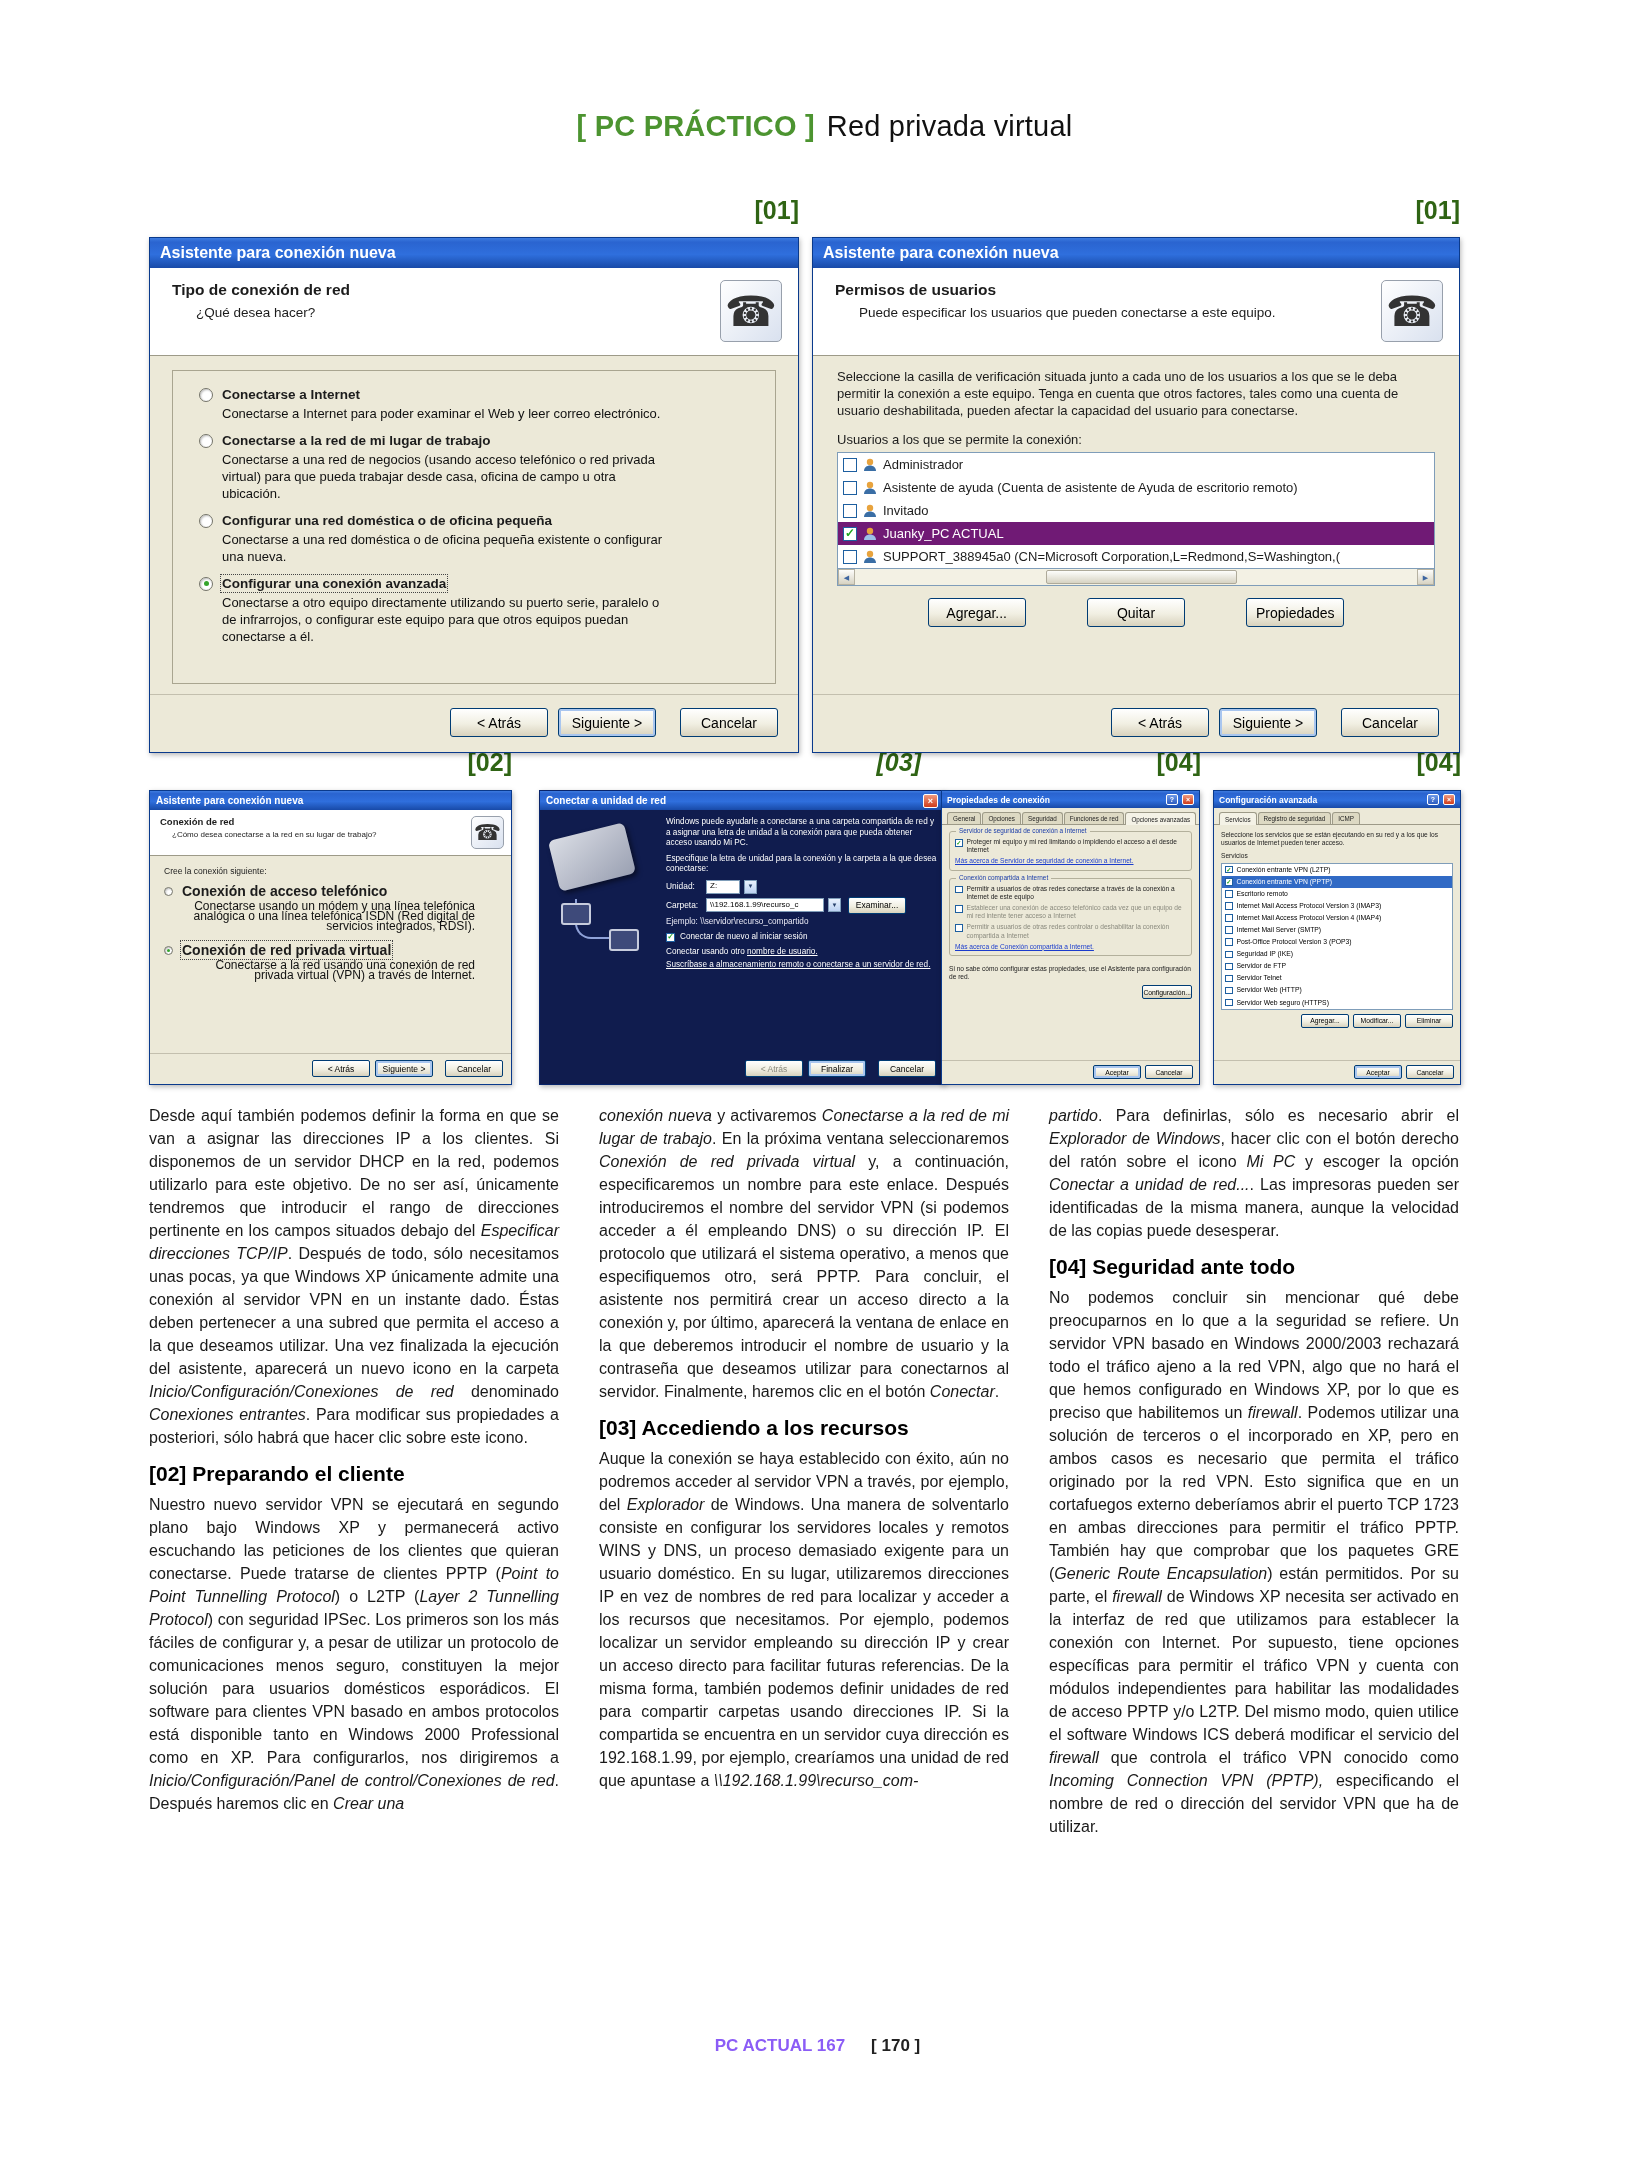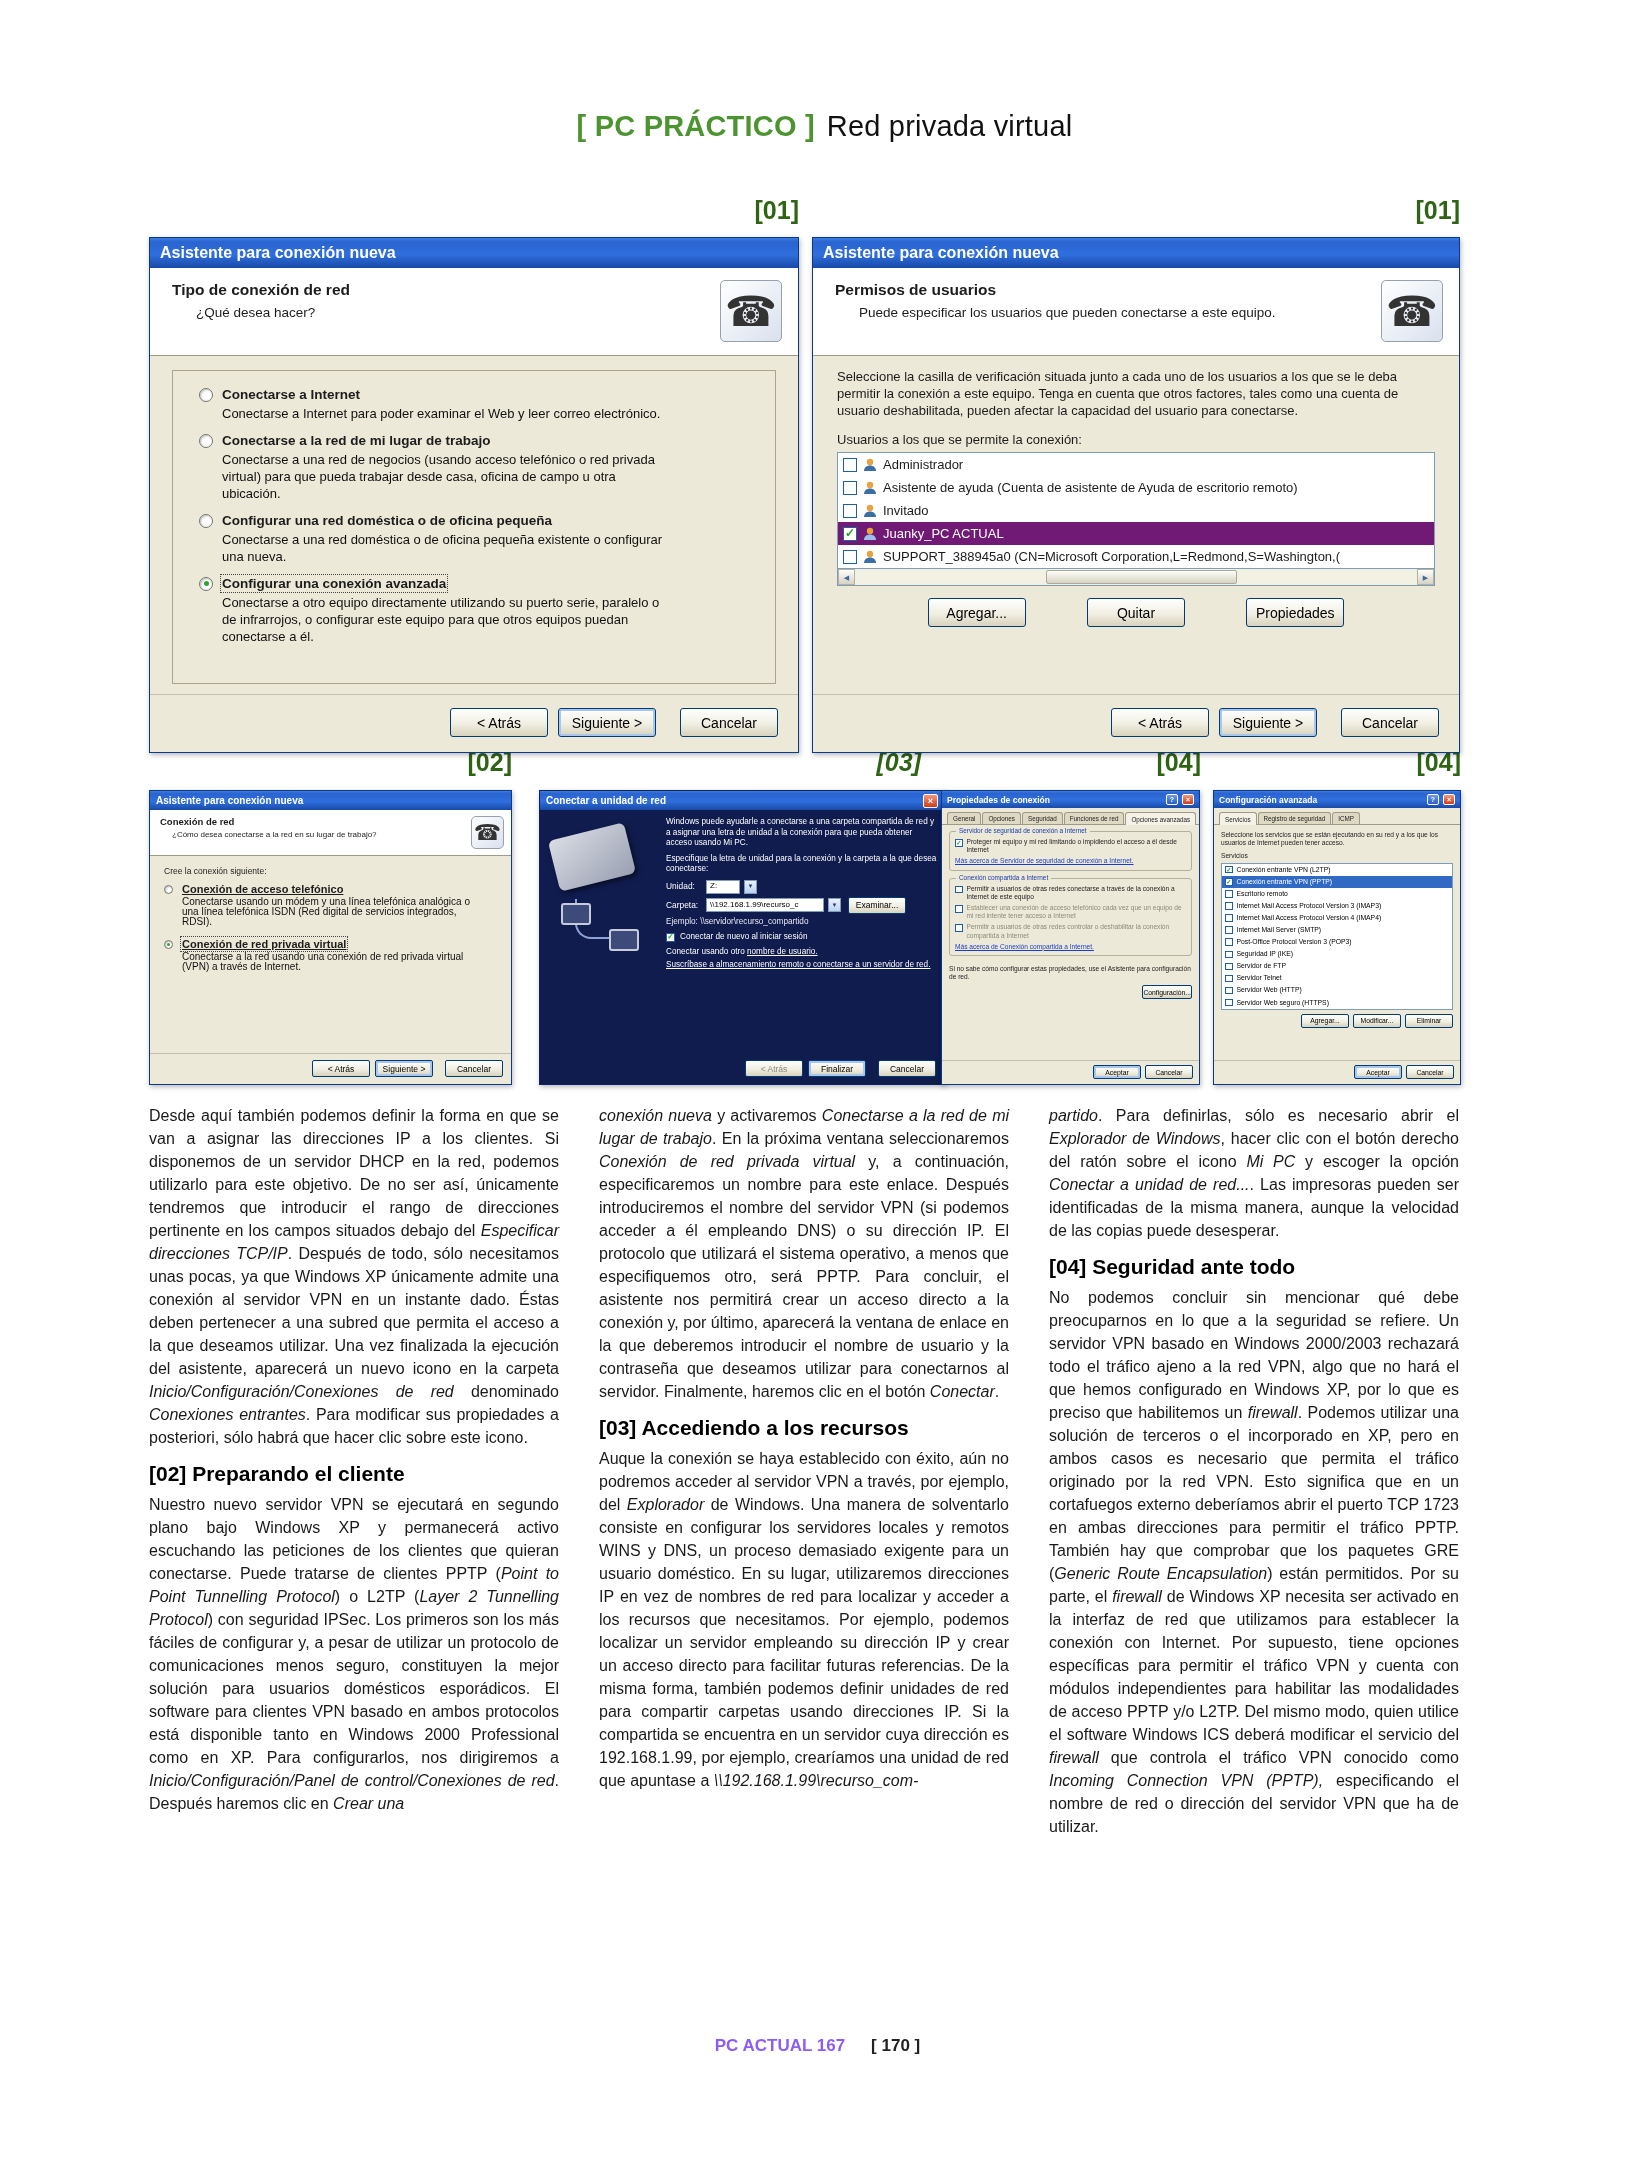--- a/index.html
+++ b/index.html
@@ -70,22 +70,22 @@
   .mini .cb.on::after { font-size:8px; }
   .tiny .cb.on::after { font-size:6px; }
   .focusbox { outline:1px dotted #444; outline-offset:1px; }
 
   
   .optpanel { flex:1; border:1px solid #a9a590; margin:14px 22px 10px; padding:16px 26px 4px; }
   .opt { margin-bottom:11px; }
   .opt .lab { display:flex; align-items:center; gap:9px; }
   .opt .labtxt { font-weight:bold; font-size:13.5px; }
   .opt .desc { font-size:13px; line-height:17px; margin:3px 0 0 23px; max-width:452px; color:#111; }
-  .mini .opt .labtxt { font-size:11px;text-decoration:underline; }
-  .mini .opt .desc { font-size:10px; line-height:10px; margin:2px 0 0 18px; max-width:300px; }
+  .mini .opt .labtxt { font-size:14px; }
+  .mini .opt .desc { font-size:12px; line-height:10px; margin:2px 0 0 11px; max-width:300px;text-align:right; }
 
   
   .permbody { flex:1; padding:12px 24px 0; font-size:13px; line-height:17px; }
   .permbody .ltext { margin-top:12px; }
   .listbox { background:#fff; border:1px solid #7f9db9; margin-top:4px; overflow:hidden; }
   .lrow { display:flex; align-items:center; gap:5px; padding:2px 5px; white-space:nowrap; overflow:hidden; font-size:13px; height:23px; }
   .lrow.sel { background:#701a75; color:#fff; }
   .hscroll { height:17px; border:1px solid #7f9db9; border-top:none; display:flex; background:#f3f1e4; }
   .hs-btn { width:17px; background:linear-gradient(#fdfdfb,#d7d3c3); border:1px solid #b6b2a2; color:#3f66a0; font-size:7px; display:flex; align-items:center; justify-content:center; }
   .hs-track { flex:1; position:relative; }

